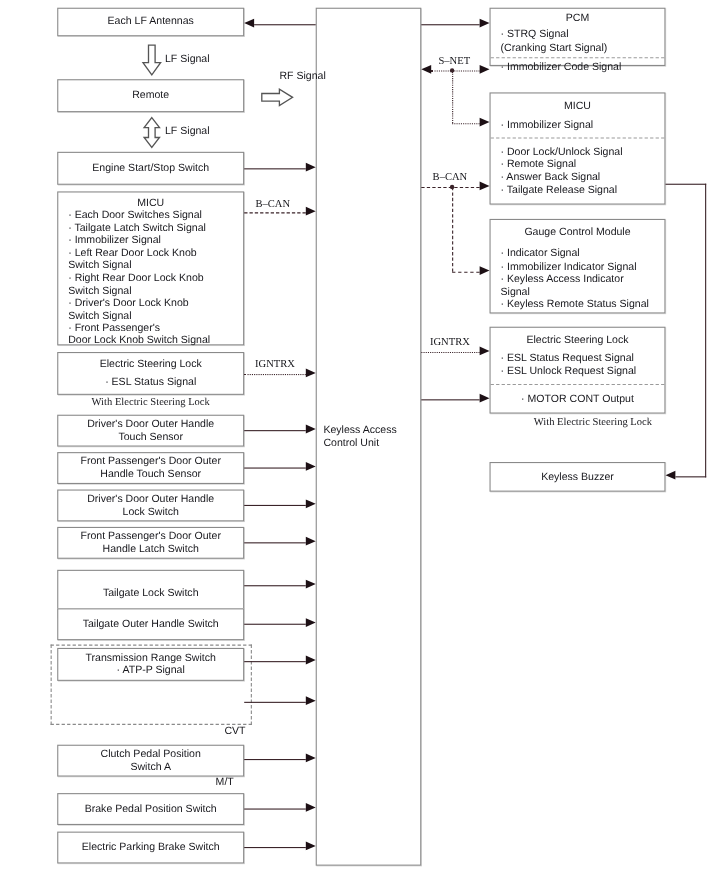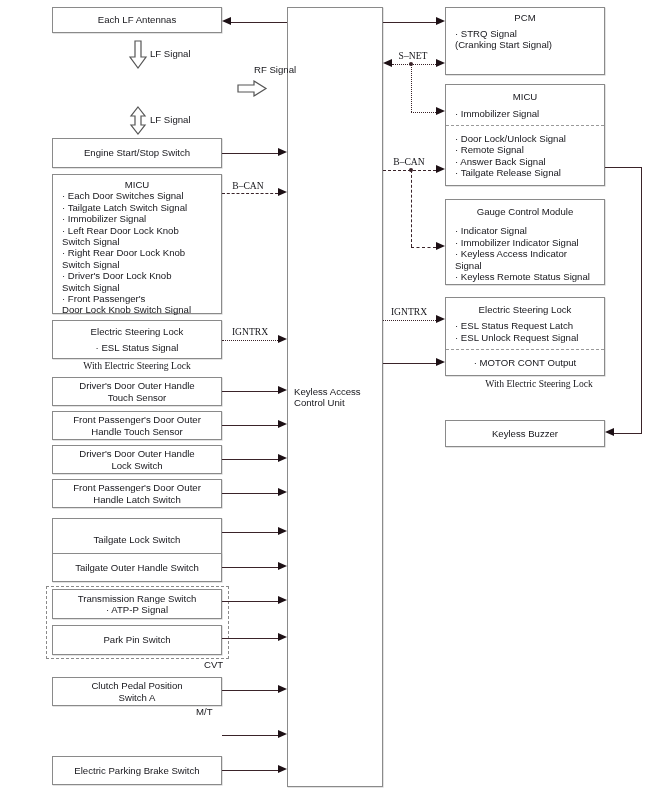--- a/index.html
+++ b/index.html
@@ -80,20 +80,23 @@
 
   <div class="box" style="left:287px;top:7px;width:96px;height:780px;">
     <span class="ln" style="text-align:left;align-self:flex-start;padding-left:6px;">Keyless Access</span>
     <span class="ln" style="text-align:left;align-self:flex-start;padding-left:6px;">Control Unit</span>
   </div>
 
   <div class="box" style="left:52px;top:7px;width:170px;height:26px;">
     <span class="ln">Each LF Antennas</span>
   </div>
 
+  <div class="box" style="left:52px;top:72px;width:170px;height:30px;">
+    <span class="ln">Remote</span>
+  </div>
 
   <div class="box" style="left:52px;top:138px;width:170px;height:30px;">
     <span class="ln">Engine Start/Stop Switch</span>
   </div>
 
   <div class="box lead" style="left:52px;top:174px;width:170px;height:140px;justify-content:flex-start;padding-top:4px;">
     <span class="hd">MICU</span>
     <span class="ln">· Each Door Switches Signal</span>
     <span class="ln">· Tailgate Latch Switch Signal</span>
     <span class="ln">· Immobilizer Signal</span>
@@ -134,40 +137,43 @@
   </div>
   <div class="box" style="left:52px;top:553px;width:170px;height:29px;">
     <span class="ln">Tailgate Outer Handle Switch</span>
   </div>
 
   <div class="group" style="left:46px;top:586px;width:183px;height:73px;"></div>
   <div class="box" style="left:52px;top:589px;width:170px;height:30px;">
     <span class="ln">Transmission Range Switch</span>
     <span class="ln">· ATP-P Signal</span>
   </div>
-  <div class="box" style="left:52px;top:625px;width:170px;height:30px;">
-    <span class="ln">Park Pin Switch</span>
-  </div>
   <div class="cap" style="left:204px;top:659px;">CVT</div>
 
   <div class="box" style="left:52px;top:677px;width:170px;height:29px;">
     <span class="ln">Clutch Pedal Position</span>
     <span class="ln">Switch A</span>
   </div>
   <div class="cap" style="left:196px;top:706px;">M/T</div>
 
+  <div class="box" style="left:52px;top:721px;width:170px;height:29px;">
+    <span class="ln">Brake Pedal Position Switch</span>
+  </div>
   <div class="box" style="left:52px;top:756px;width:170px;height:29px;">
     <span class="ln">Electric Parking Brake Switch</span>
   </div>
 
-  <div class="box" style="left:445px;top:7px;width:160px;height:68px;justify-content:flex-start;padding:0;">
+  <div class="box" style="left:445px;top:7px;width:160px;height:53px;justify-content:flex-start;padding:0;">
     <div class="sect top" style="height:47px;">
       <span class="ln ctr">PCM</span>
       <span class="ln" style="margin-top:4px;">· STRQ Signal</span>
       <span class="ln">(Cranking Start Signal)</span>
+    </div>
+    <div class="sect bot" style="flex:1;">
+      <span class="ln">· Immobilizer Code Signal</span>
     </div>
   </div>
 
   <div class="box" style="left:445px;top:84px;width:160px;height:102px;justify-content:flex-start;padding:0;">
     <div class="sect top" style="height:40px;">
       <span class="ln ctr">MICU</span>
       <span class="ln" style="margin-top:5px;">· Immobilizer Signal</span>
     </div>
     <div class="sect bot" style="flex:1;">
       <span class="ln">· Door Lock/Unlock Signal</span>
@@ -182,21 +188,21 @@
     <span class="ln" style="margin-top:8px;">· Indicator Signal</span>
     <span class="ln">· Immobilizer Indicator Signal</span>
     <span class="ln">· Keyless Access Indicator</span>
     <span class="ln">Signal</span>
     <span class="ln">· Keyless Remote Status Signal</span>
   </div>
 
   <div class="box" style="left:445px;top:297px;width:160px;height:79px;justify-content:flex-start;padding:0;">
     <div class="sect top" style="height:51px;">
       <span class="ln ctr">Electric Steering Lock</span>
-      <span class="ln" style="margin-top:5px;">· ESL Status Request Latch</span>
+      <span class="ln" style="margin-top:5px;">· ESL Status Request Signal</span>
       <span class="ln">· ESL Unlock Request Signal</span>
     </div>
     <div class="sect bot" style="flex:1;">
       <span class="ln ctr">· MOTOR CONT Output</span>
     </div>
   </div>
   <div class="cap c" style="left:539px;top:378px;">With Electric Steering Lock</div>
 
   <div class="box" style="left:445px;top:420px;width:160px;height:27px;">
     <span class="ln">Keyless Buzzer</span>

